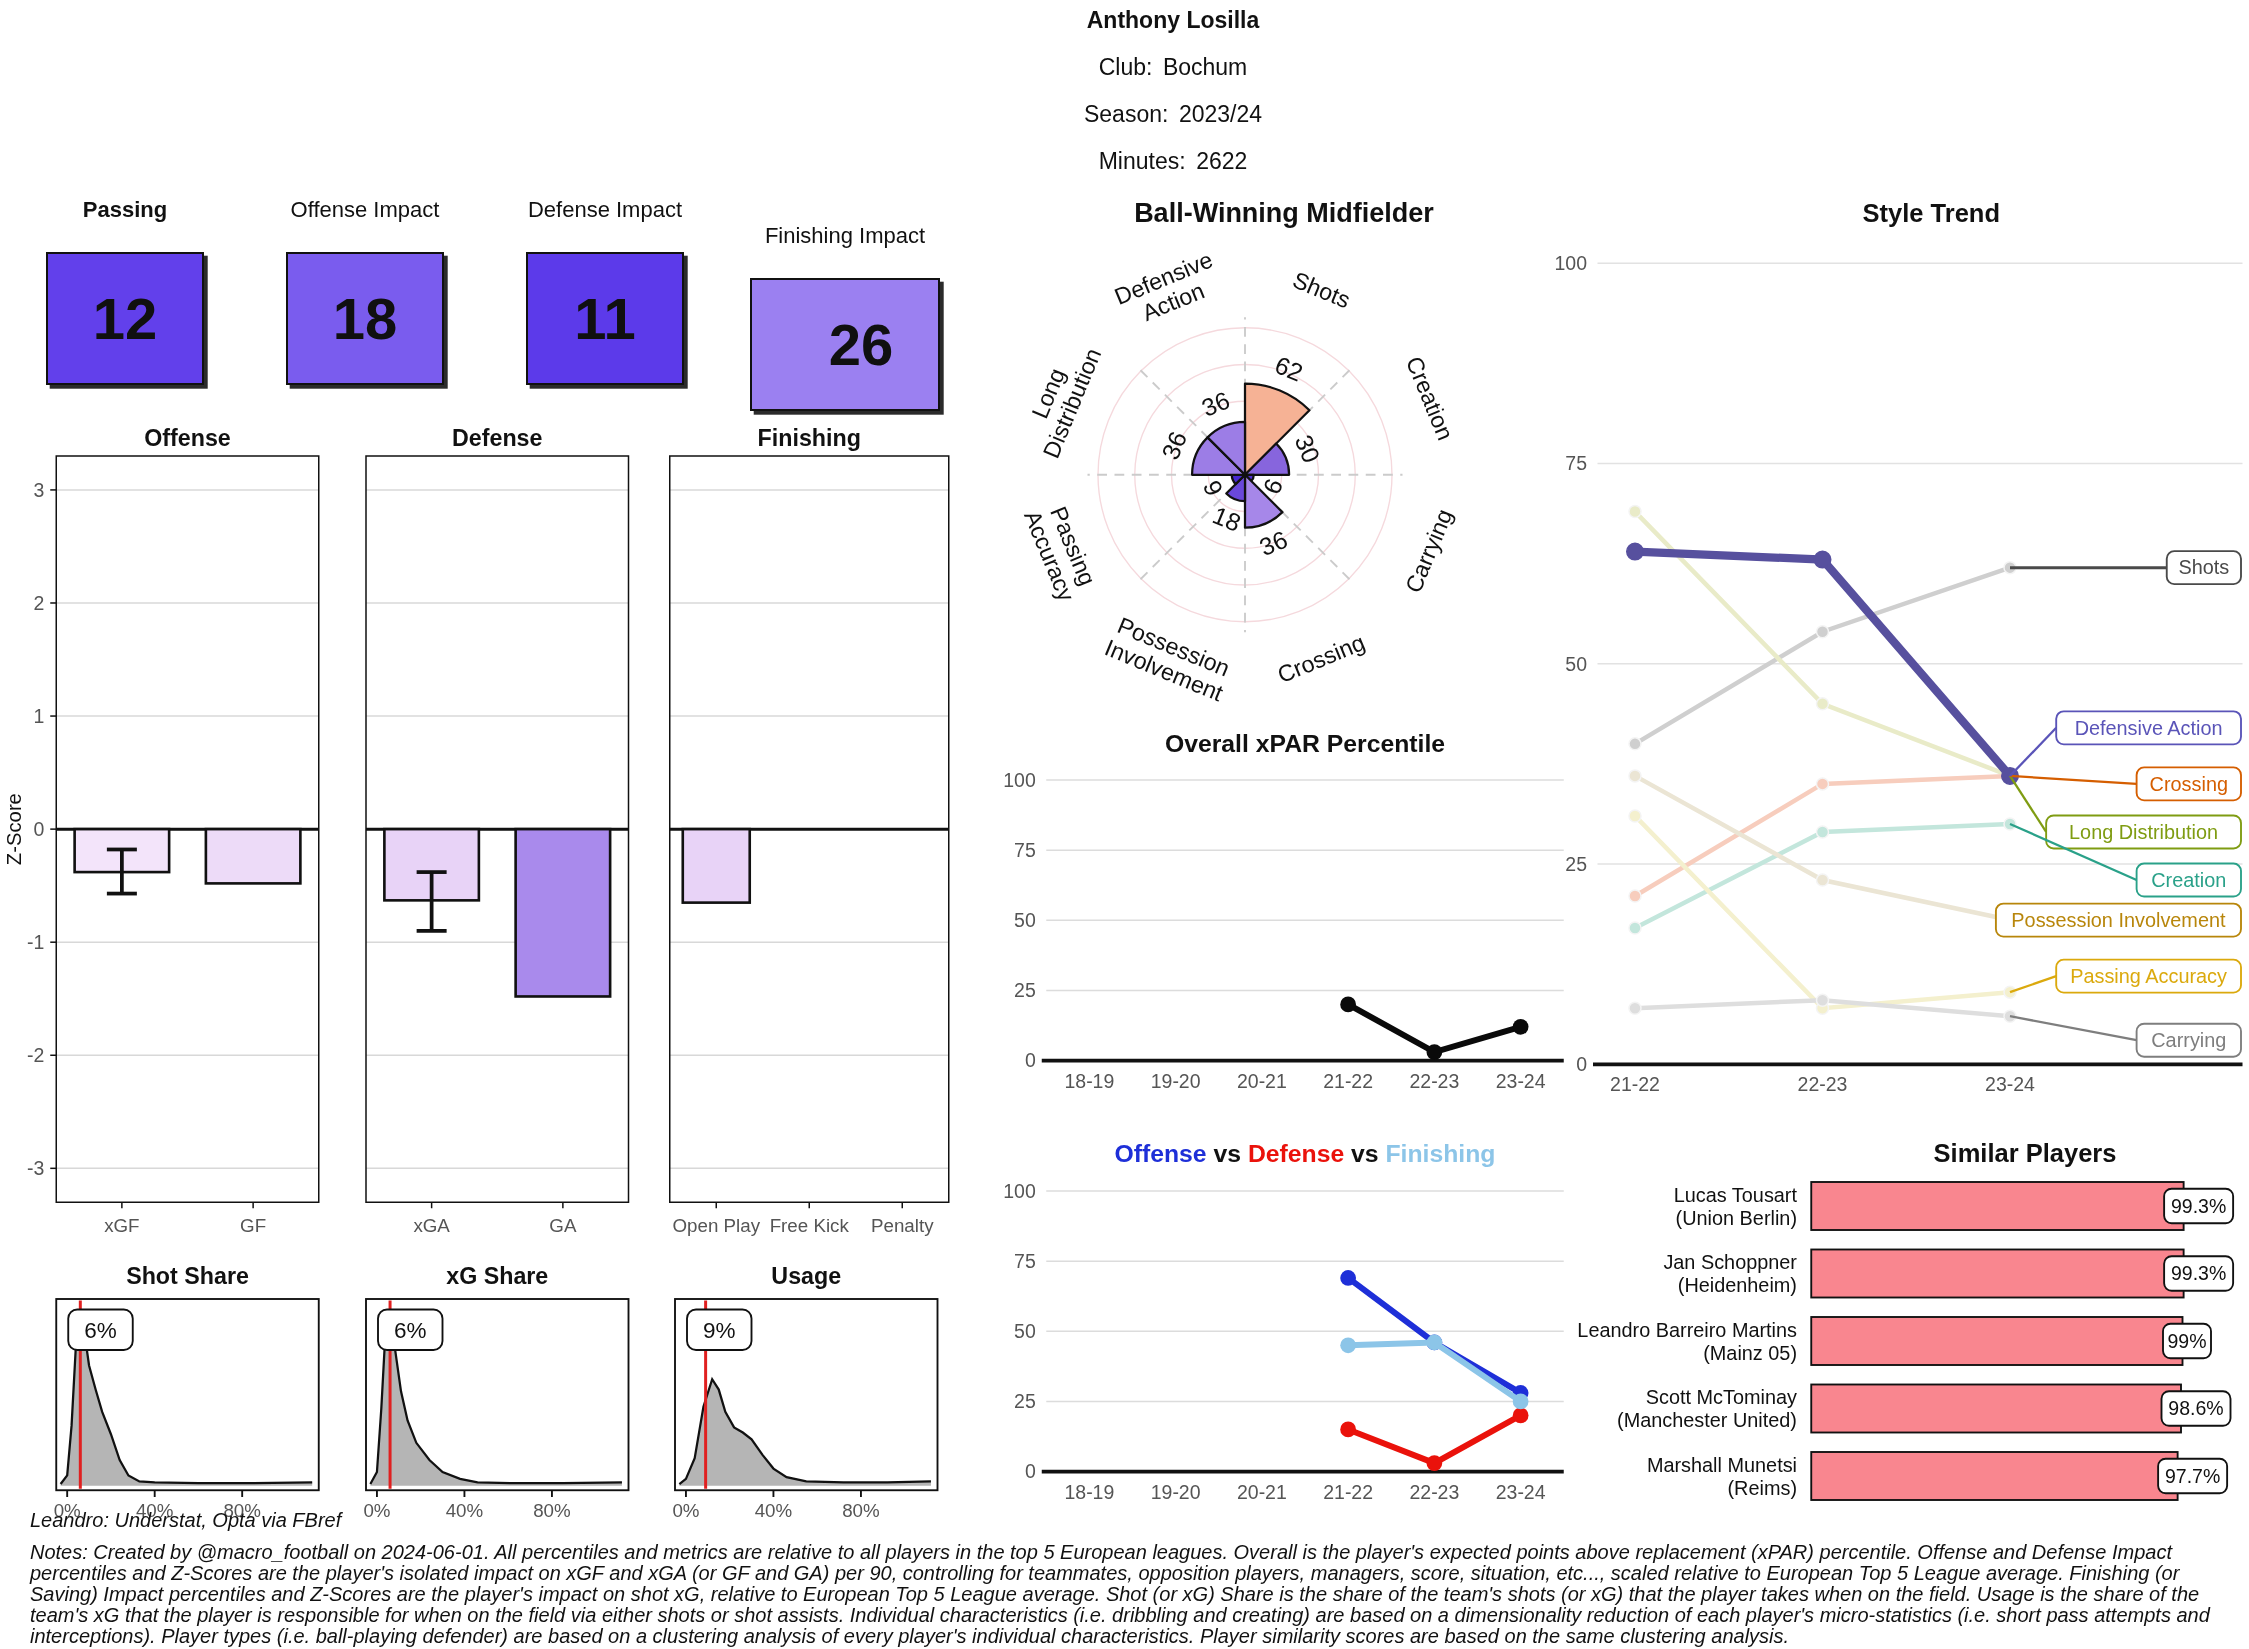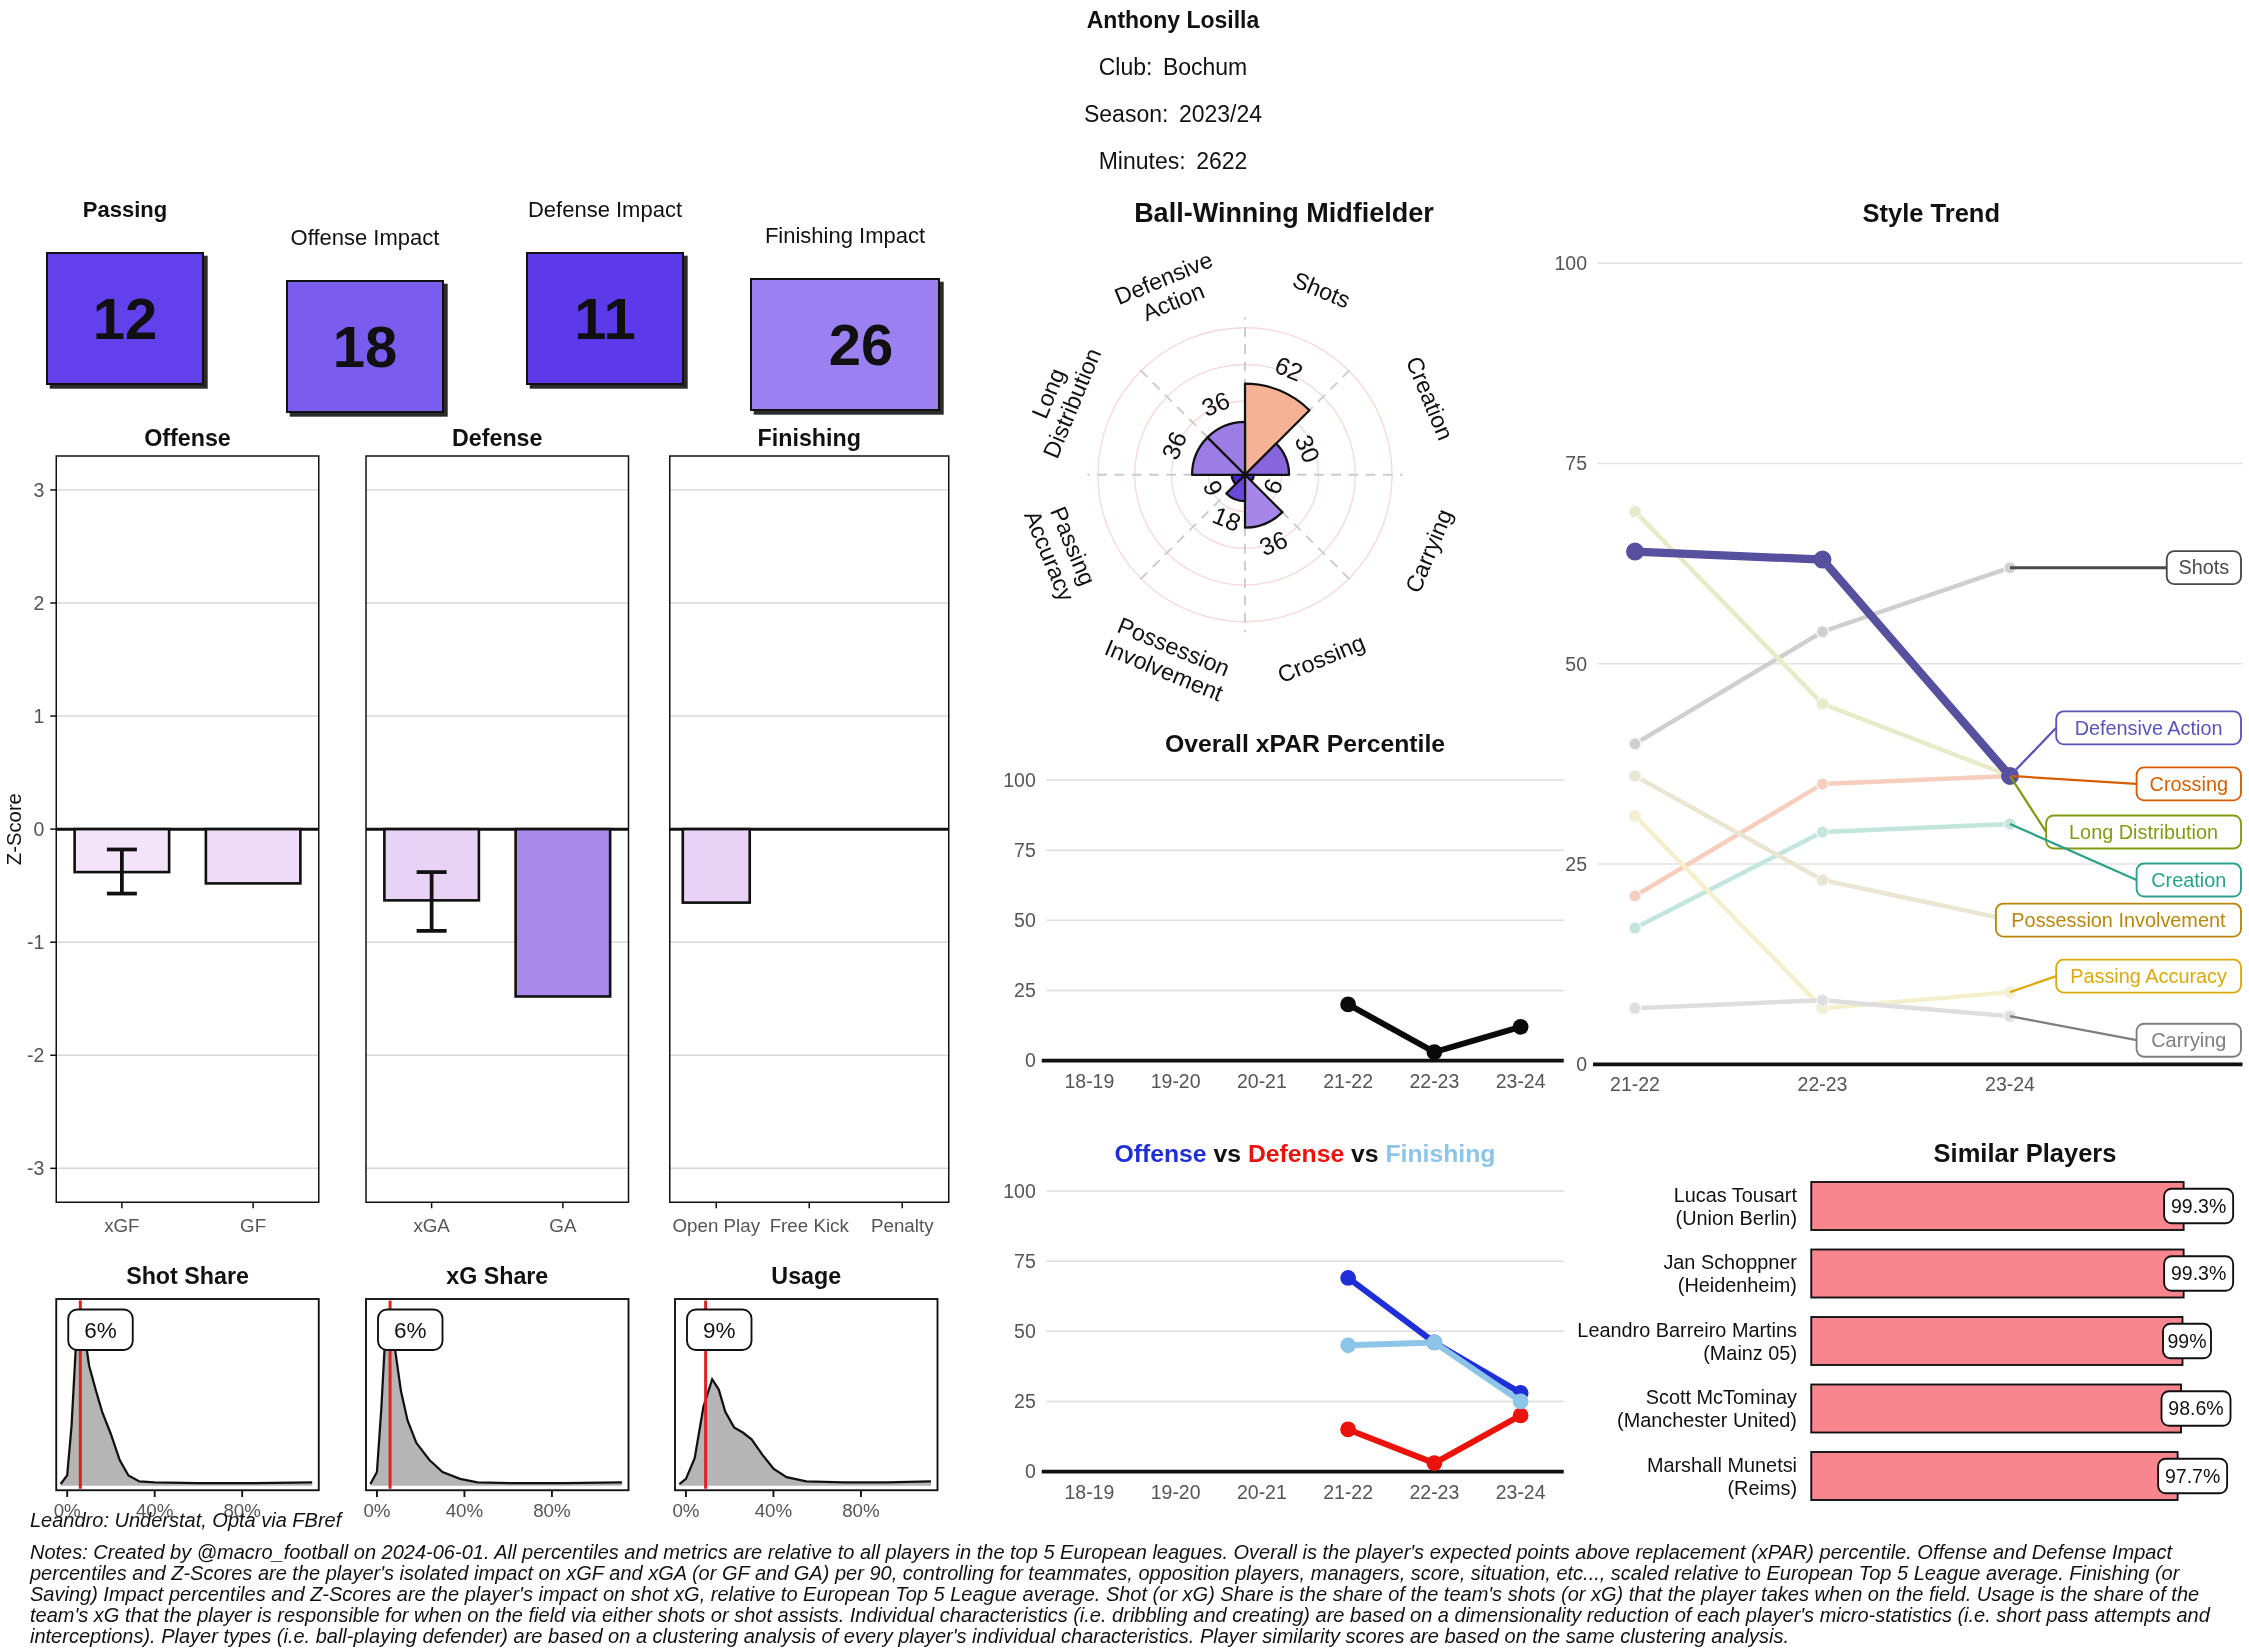--- a/index.html
+++ b/index.html
@@ -27,21 +27,21 @@
   <div class="hline"><span class="lab">Minutes:</span><span>2622</span></div>
 </div>
 
 <div class="abs impact" style="left:24px;top:196px;">
   <div class="impact-label" style="font-weight: 700;">Passing</div>
   <div class="impact-box" style="background: rgb(98, 64, 235);">
       <span>12</span>
     </div>
 </div>
 <div class="abs impact" style="left:264px;top:196px;">
-  <div class="impact-label" style="font-weight: 400; margin-top: 28px;">Offense Impact</div>
+  <div class="impact-label" style="font-weight: 400;">Offense Impact</div>
   <div class="impact-box" style="background: rgb(122, 92, 238);">
       <span>18</span>
     </div>
 </div>
 <div class="abs impact" style="left:504px;top:196px;">
   <div class="impact-label" style="font-weight: 400;">Defense Impact</div>
   <div class="impact-box" style="background: rgb(92, 58, 234);">
       <span>11</span>
     </div>
 </div>

